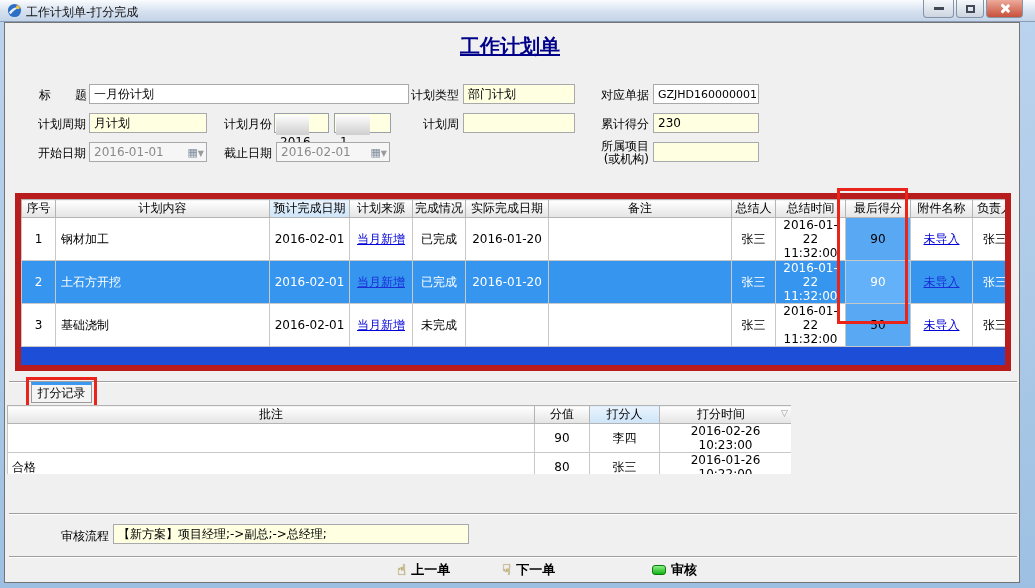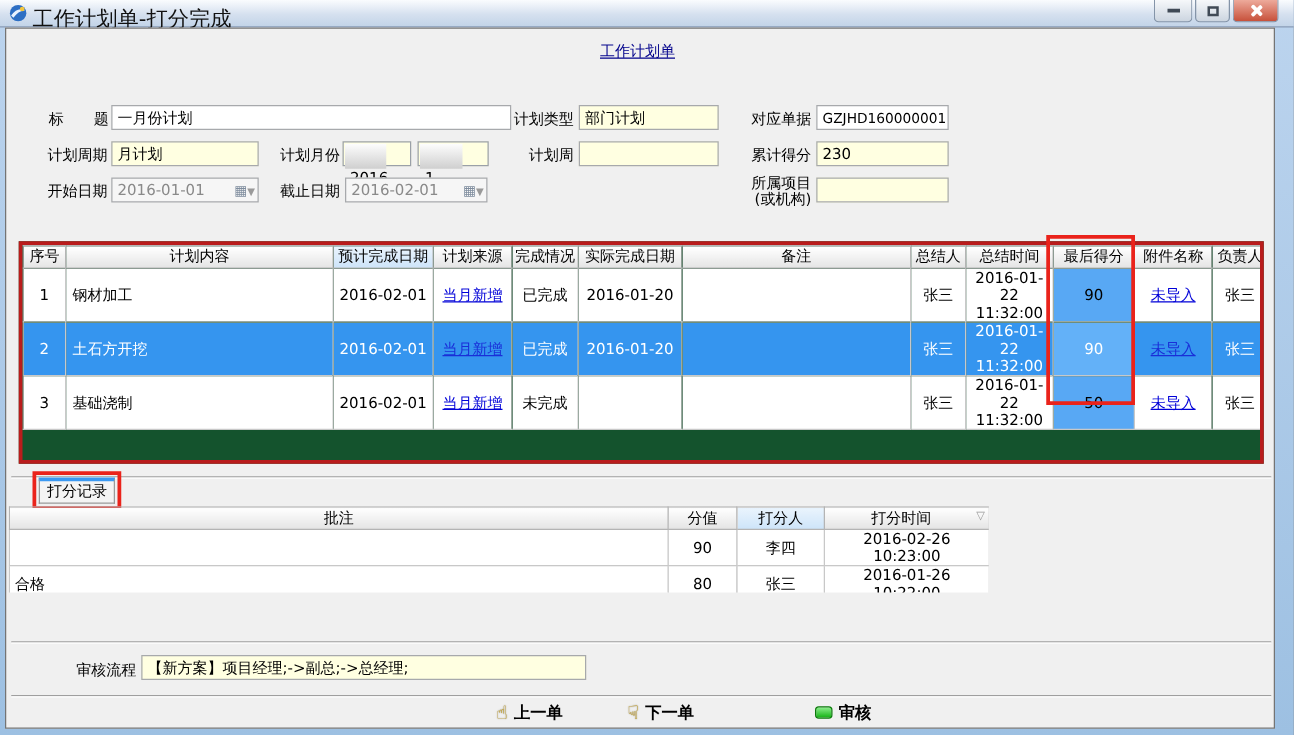--- a/index.html
+++ b/index.html
@@ -2,52 +2,52 @@
 <html><head>
 <meta charset="utf-8">
 <style>
   * { margin:0; padding:0; box-sizing:border-box; }
   body { font-family:"DejaVu Sans","Liberation Sans",sans-serif; background:#555; }
   #win { position:relative; width:1035px; height:588px; margin:0 auto;
          background:linear-gradient(#bcd4ee,#9dc0e2); overflow:hidden; }
   
   #titlebar { position:absolute; left:0; top:0; right:0; height:22px;
     background:linear-gradient(#fafcfe,#d5e0ef 55%,#c3d4e8); border-bottom:1px solid #8a9cb5; }
-  #title-text { position:absolute; left:26px; top:4px; font-size:17px; color:#111; white-space:nowrap; }
+  #title-text { position:absolute; left:26px; top:4px; font-size:12px; color:#111; white-space:nowrap; }
   #app-icon { position:absolute; left:7px; top:3px; width:15px; height:15px; }
   .winbtn { position:absolute; top:0; height:18px; border:1px solid #8494a8; border-top:none;
     border-radius:0 0 4px 4px; background:linear-gradient(#f6f8fa,#ccd5e0);
     display:flex; align-items:center; justify-content:center; cursor:pointer; }
   #btn-min { right:81px; width:31px; } #btn-max { right:51px; width:28px; }
   #btn-close { right:12px; width:37px; background:linear-gradient(#edaa9b,#c7503a); }
   .min-glyph { width:10px; height:3px; background:#404a56; }
   .max-glyph { width:9px; height:8px; border:2px solid #404a56; background:transparent; }
   .x-glyph { position:relative; width:11px; height:11px; }
   .x-glyph::before,.x-glyph::after { content:""; position:absolute; left:5px; top:0;
     width:2.5px; height:11px; background:#fff; border-radius:1px; }
   .x-glyph::before { transform:rotate(45deg);} .x-glyph::after { transform:rotate(-45deg);}
   
   #content { position:absolute; left:4px; top:22px; width:1016px; height:561px;
     background:#f0f0f0; border:1px solid #747474; font-size:12px; color:#000; }
   #stamp { position:absolute; left:8px; top:3px; font-size:25px; font-weight:bold;
     letter-spacing:4px; color:#15cf2e; text-shadow:1px 1px 0 #b2ecbd; }
   #doc-title { position:absolute; left:0; right:4px; top:10px; text-align:center;
-    font-size:12px; font-weight:normal; color:#00008b; text-decoration:underline; }
+    font-size:20px; font-weight:bold; color:#00008b; text-decoration:underline; }
   .lbl { position:absolute; height:16px; text-align:right; white-space:nowrap; }
   .inp { position:absolute; height:20px; border:1px solid #a7a9ac; background:#fff;
     padding:2px 4px; line-height:15px; overflow:hidden; white-space:nowrap; }
   .yellow { background:#ffffe1; }
   .datebox { color:#8a8a8a; background:#f6f6f6; padding-right:28px; }
   .date-icons { position:absolute; right:2px; top:2px; color:#7f8d9e; font-size:11px; }
   .date-icons .arr { color:#9a9a9a; font-size:8px; }
   .spin { position:absolute; height:20px; border:1px solid #9aa0a8; background:#ffffe1; }
   .spin .pill { position:absolute; left:1px; top:1px; bottom:1px; width:62%;
     background:linear-gradient(#fdfdfd,#cfcfcf); padding:20px 0 0 4px; line-height:14px; }
   
-  .tbl-wrap { position:absolute; background:#14532d; border:3px solid #b91c1c; overflow:hidden; }
+  .tbl-wrap { position:absolute; background:#1d4ed8; border:6px solid #b91c1c; overflow:hidden; }
   table.grid { border-collapse:collapse; table-layout:fixed; font-size:12px; width:100%; }
   table.grid th { background:linear-gradient(#ffffff,#e4e4e4); border:1px solid #b4b4b4;
     font-weight:normal; height:17px; padding:0 1px; overflow:hidden; white-space:nowrap; }
   table.grid th.hl { background:linear-gradient(#eaf4fd,#cde4f9); }
   table.grid td { border:1px solid #c8c8c8; text-align:center; padding:0 2px;
     overflow:hidden; background:#fff; }
   #plan-tbody tr { height:36px; }
   #plan-tbody td.left { text-align:left; padding-left:5px; }
   #plan-tbody td.wrap { line-height:14px; }
   .lnk { color:#0000d8; text-decoration:underline; cursor:pointer; }

